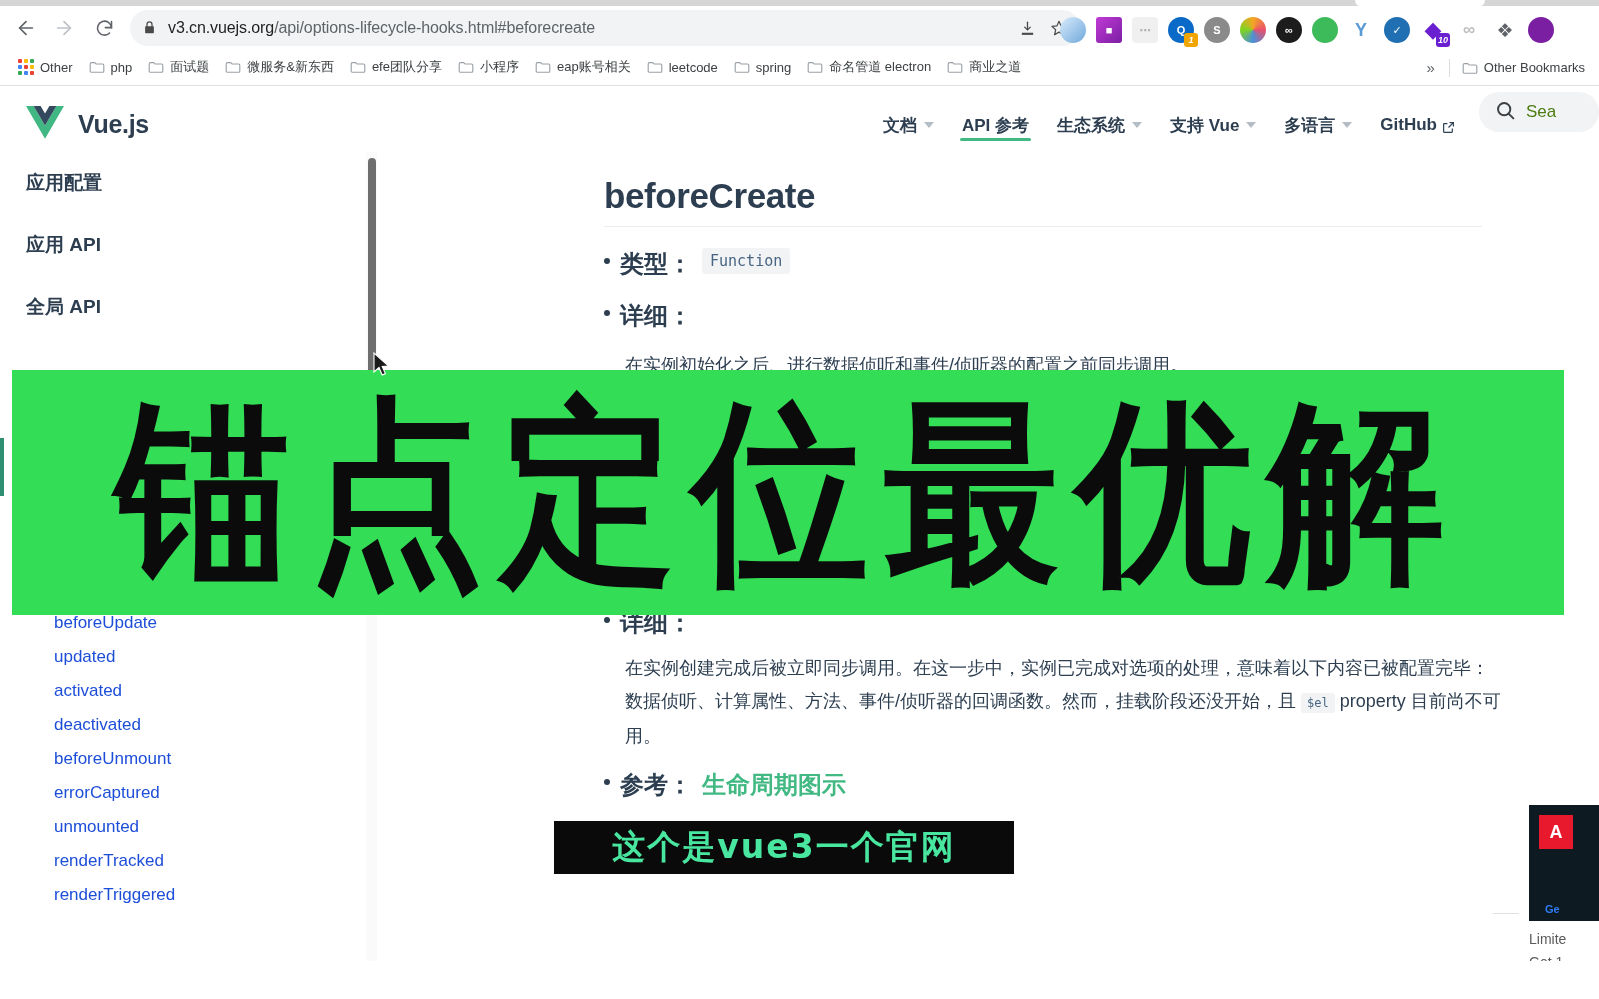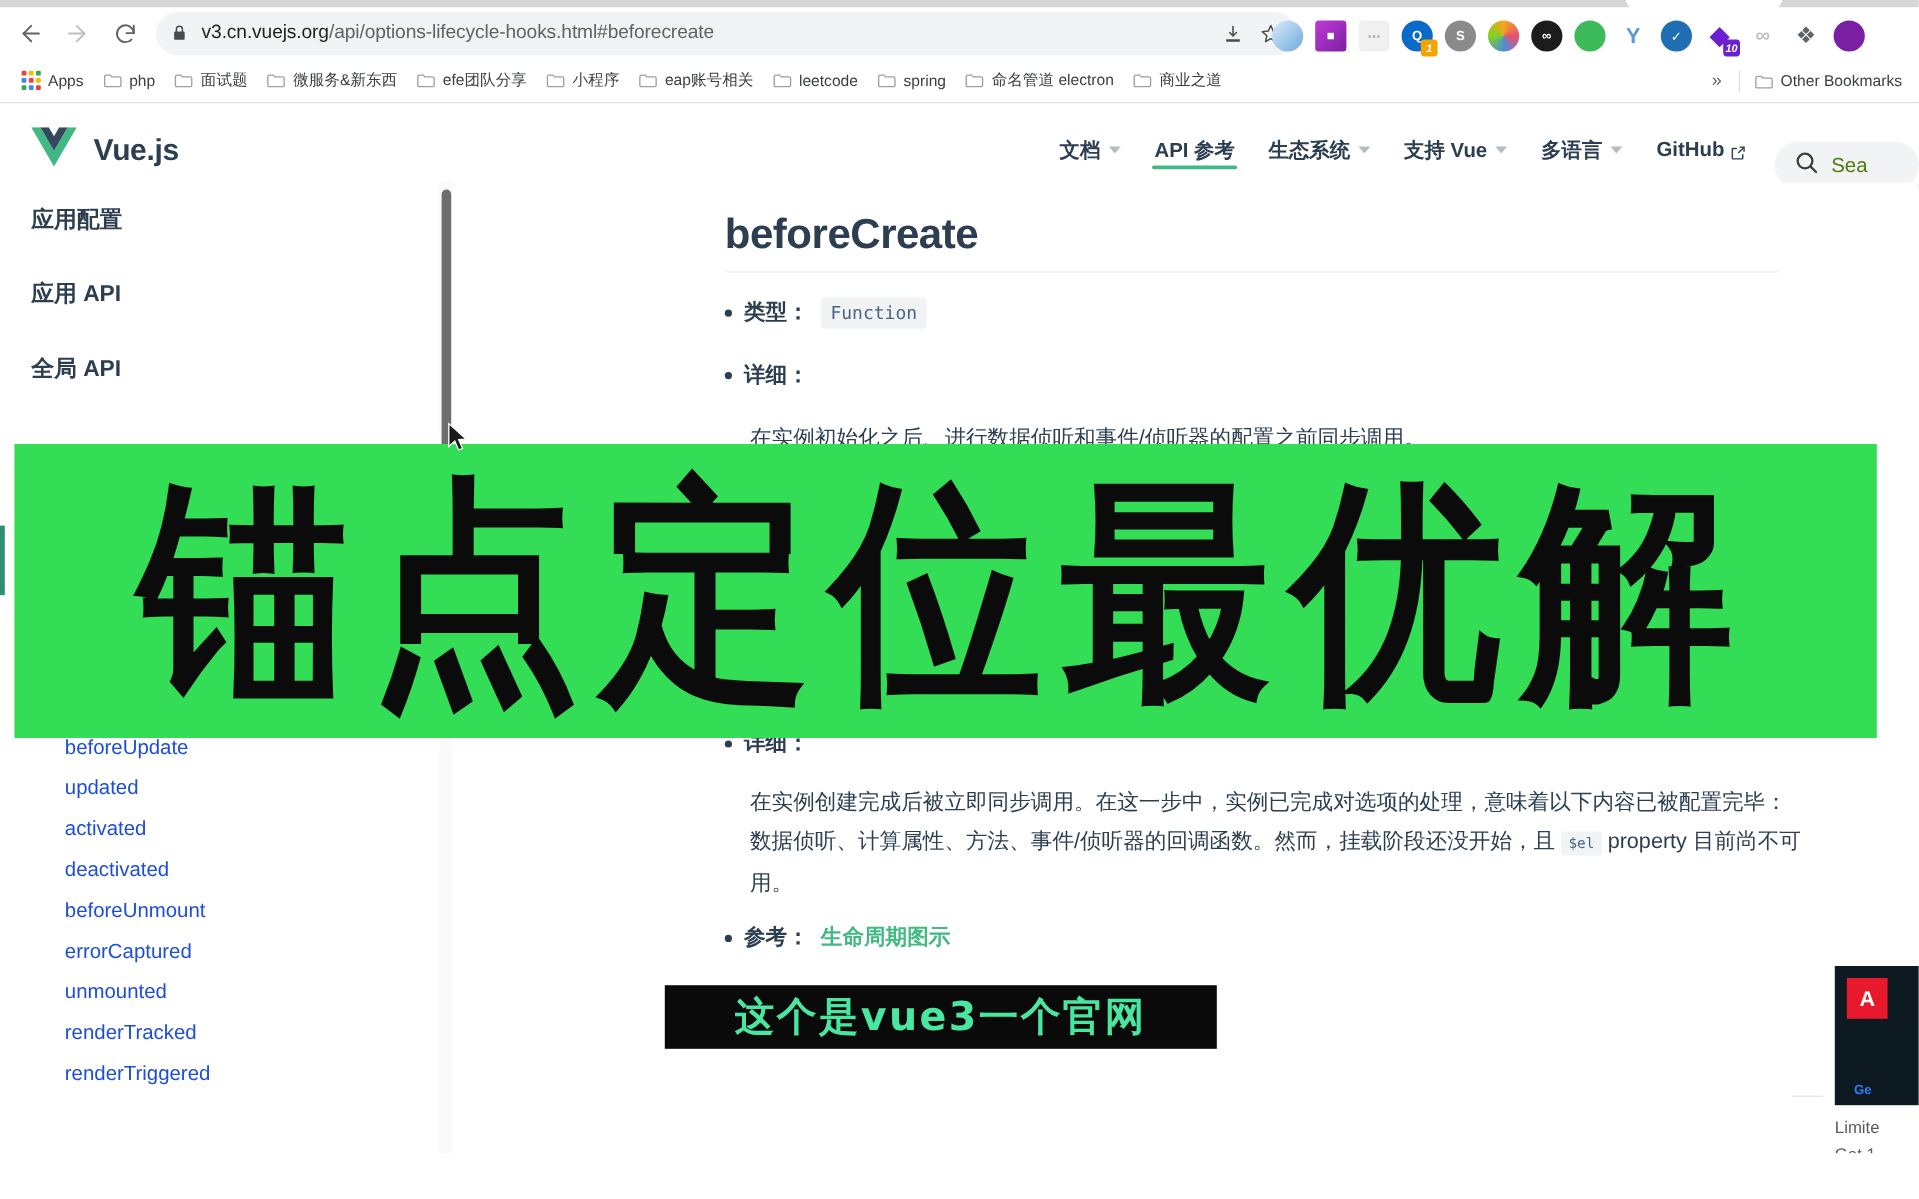--- a/index.html
+++ b/index.html
@@ -101,21 +101,21 @@
     background: #ffffff; border-bottom: 5px solid #fca5a5;
   }
   .brand {
     position: absolute; left: 26px; top: 14px;
     display: flex; align-items: center; gap: 14px;
   }
   .brand-title { font-size: 25px; font-weight: 600; color: #2c3e50; letter-spacing: -0.3px; }
 
   .site-nav {
     position: absolute; right: 0px; top: 0; height: 66px;
-    display: flex; align-items: flex-end; gap: 0px; padding-right: 0px;
+    display: flex; align-items: flex-start; gap: 0px; padding-right: 0px;
   }
   .nav-item {
     display: flex; align-items: center; gap: 5px;
     font-size: 17px; font-weight: 600; color: #2c3e50;
     padding: 0 14px; height: 66px; position: relative;
     white-space: nowrap;
   }
   .nav-item.active { color: #2c3e50; }
   .nav-item.active::after {
     content: ""; position: absolute; left: 12px; right: 12px; bottom: 17px;
@@ -174,21 +174,21 @@
   .hr {
     position: absolute; left: 227px; width: 878px; height: 1px; background: #eaecef;
   }
   .bullet-row {
     position: absolute; display: flex; align-items: flex-start; gap: 10px;
   }
   .dot {
     width: 6px; height: 6px; border-radius: 50%; background: #2c3e50;
     margin-top: 10px; flex: 0 0 auto;
   }
-  .lbl { font-size: 18px; font-weight: 700; color: #2c3e50; }
+  .lbl { font-size: 24px; font-weight: 700; color: #2c3e50; }
   .code {
     font-family: "DejaVu Sans Mono", "Liberation Mono", monospace;
     font-size: 15px; color: #476582; background: #f1f3f5;
     border-radius: 3px; padding: 4px 8px;
   }
   .para {
     position: absolute; font-size: 18px; color: #2c3e50;
     line-height: 33px; width: 880px;
   }
   .code-inline {
@@ -332,21 +332,21 @@
         <i style="background:#ea4335"></i>
             <i style="background:#fbbc05"></i>
             <i style="background:#34a853"></i>
         <i style="background:#4285f4"></i>
             <i style="background:#ea4335"></i>
             <i style="background:#fbbc05"></i>
         <i style="background:#34a853"></i>
             <i style="background:#4285f4"></i>
             <i style="background:#ea4335"></i>
       </span>
-      <span>Apps</span>
+      <span>Other</span>
     </span>
 
     <span class="bm">
           <span class="folder-icon"><svg width="16" height="14" viewBox="0 0 20 16" fill="none" stroke="#9aa0a6" stroke-width="1.4">
               <path d="M1.5 4.2A1.7 1.7 0 0 1 3.2 2.5h4l1.6 1.8h8A1.7 1.7 0 0 1 18.5 6v7.3a1.2 1.2 0 0 1-1.2 1.2H2.7a1.2 1.2 0 0 1-1.2-1.2z"></path>
             </svg></span>
           <span>php</span>
         </span>
     <span class="bm">
           <span class="folder-icon"><svg width="16" height="14" viewBox="0 0 20 16" fill="none" stroke="#9aa0a6" stroke-width="1.4">

